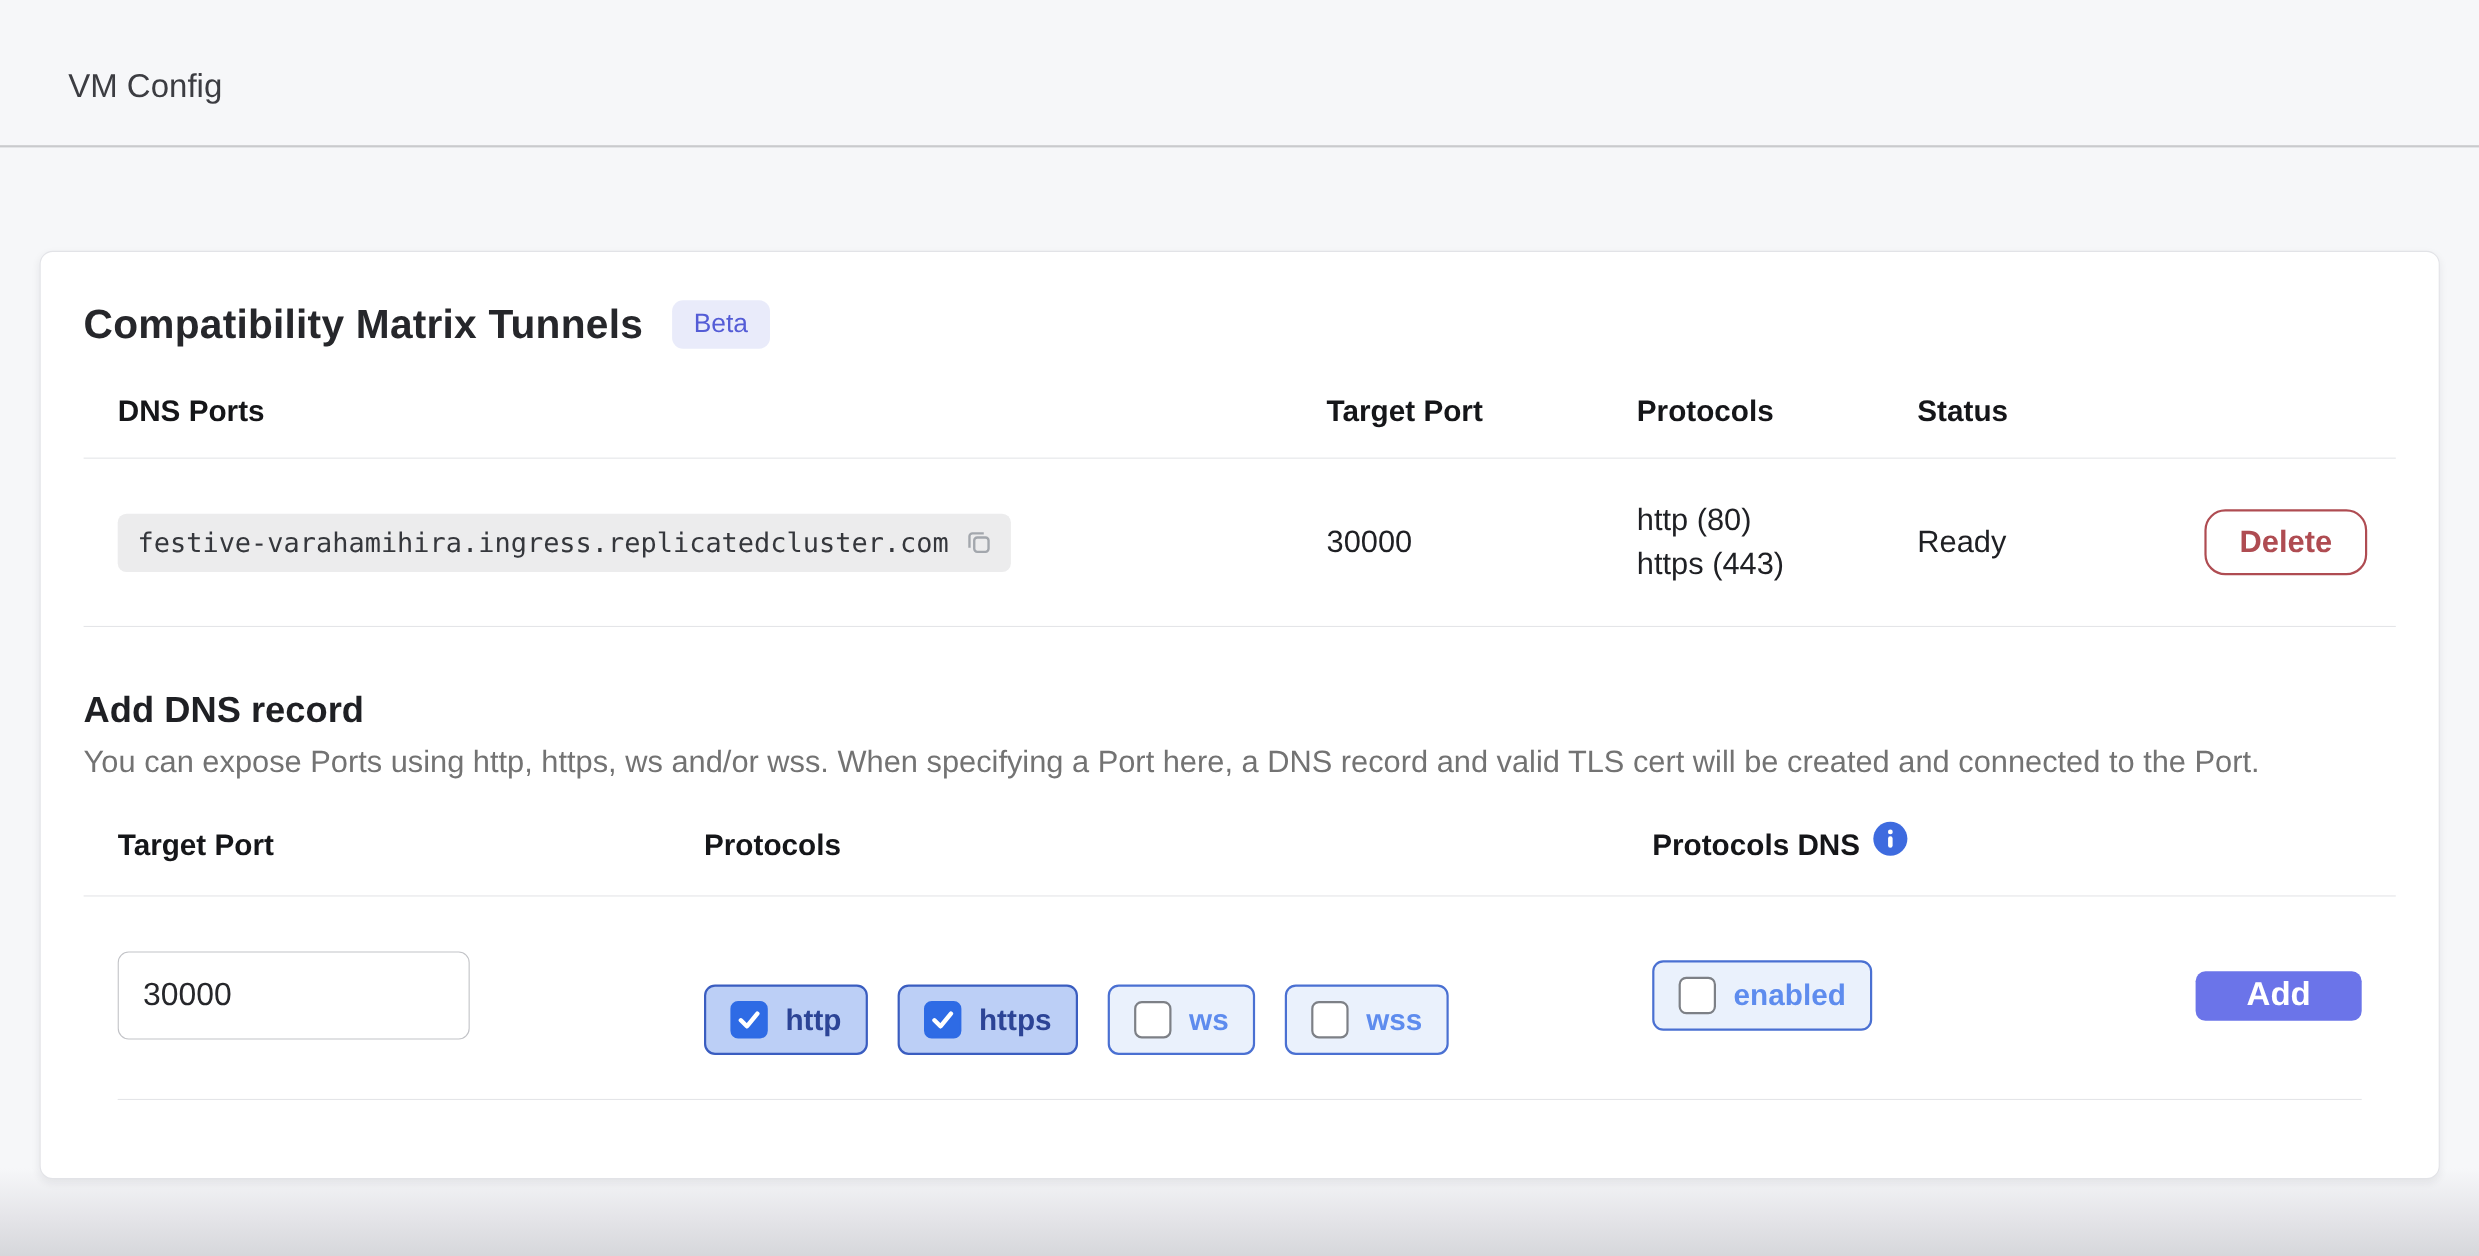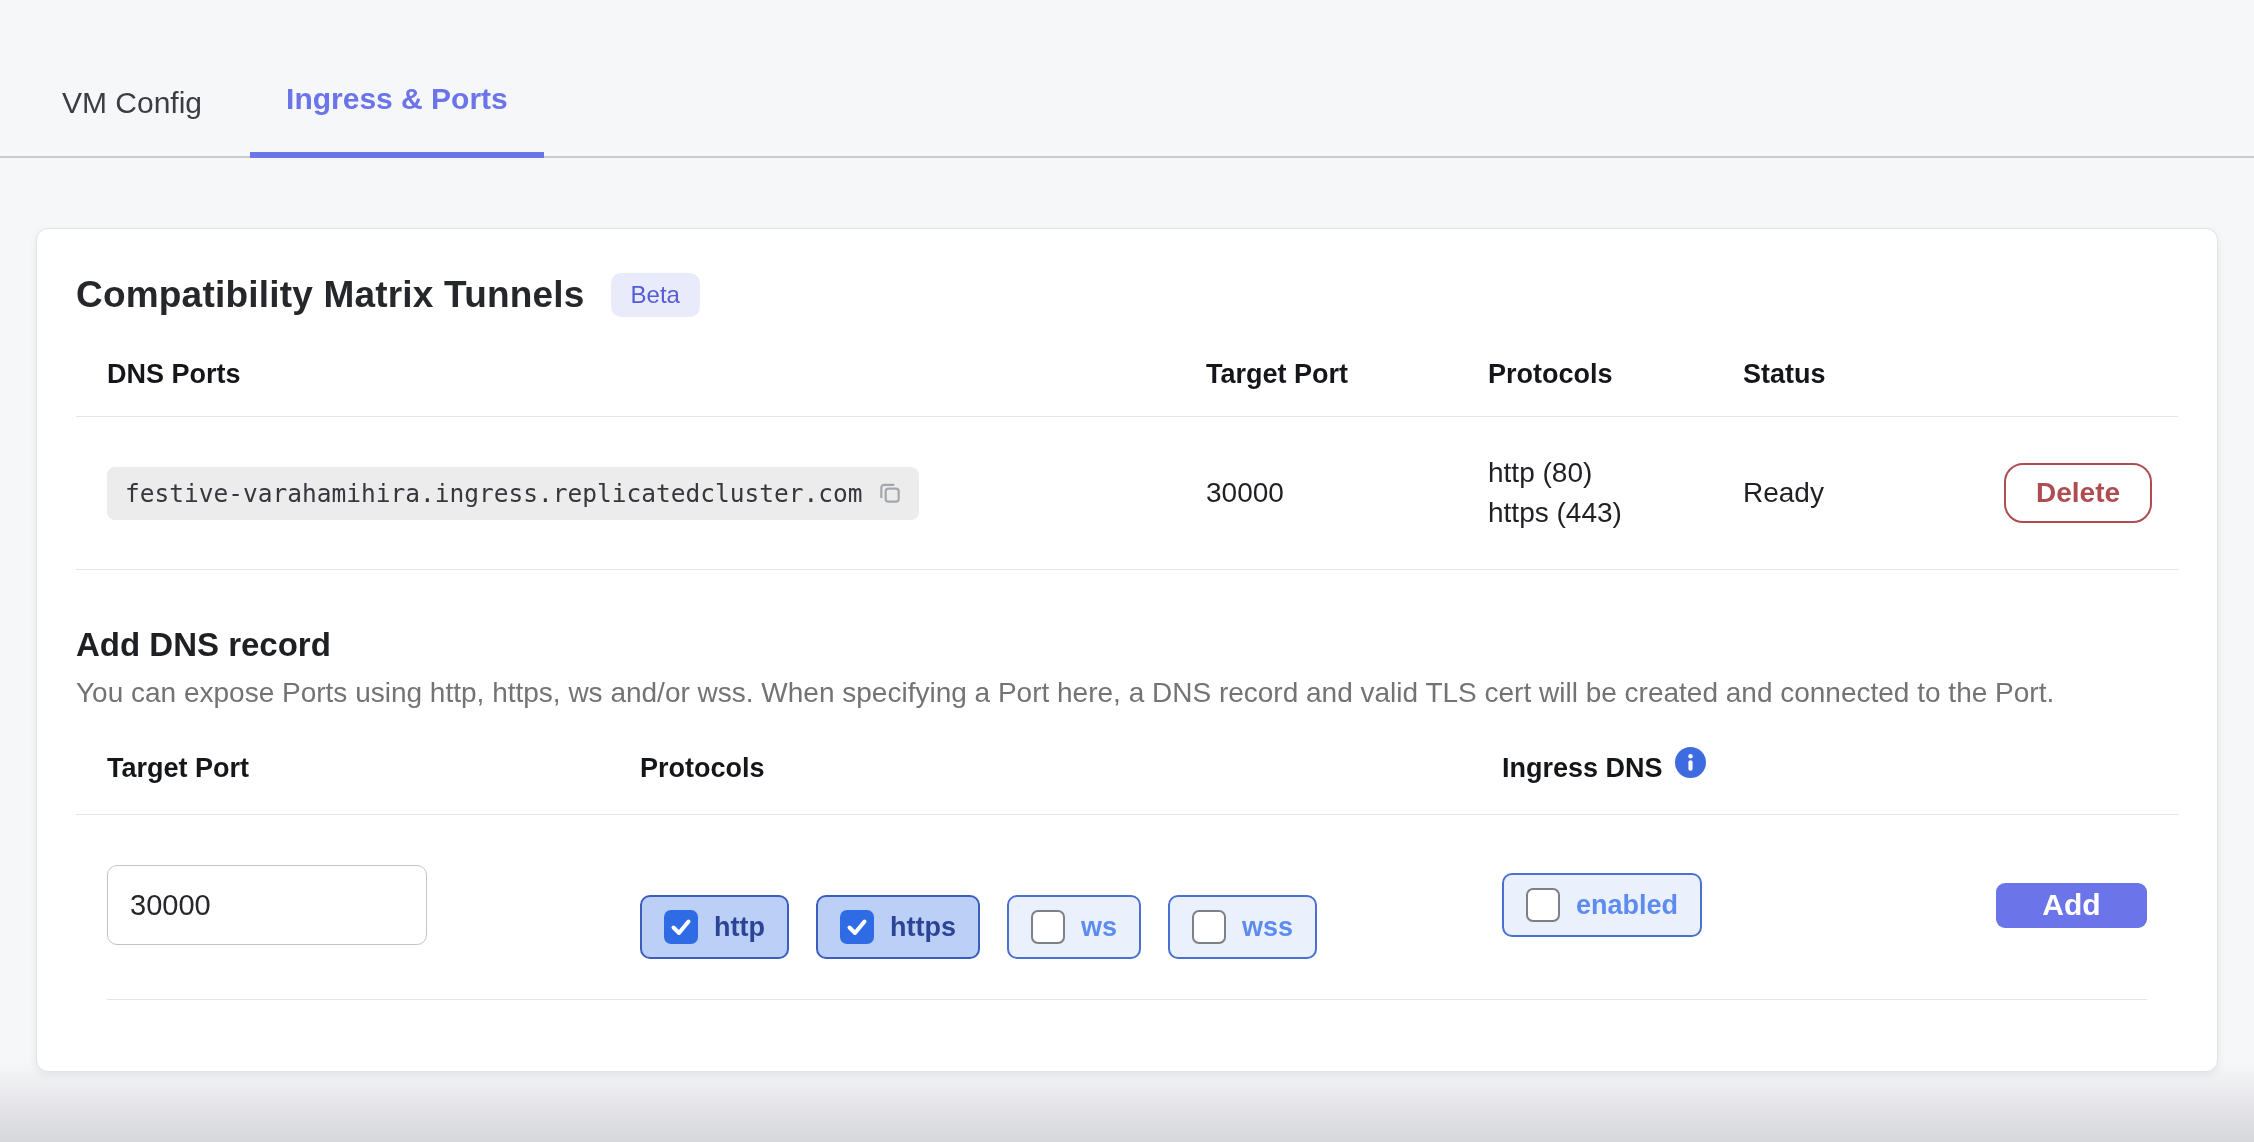--- a/index.html
+++ b/index.html
@@ -27,21 +27,20 @@
     position:relative;
   }
 
   
   .tabs-bar{
     padding-top:62px;
     border-bottom:2px solid #c9cacd;
     display:flex;
     align-items:flex-end;
     padding-left:62px;
-    margin-top:20px;
   }
   .tab{
     font-size:30px;
     padding-bottom:36px;
     color:#3c3d42;
     cursor:pointer;
     white-space:nowrap;
   }
   .tab.active{
     color:var(--accent);
@@ -263,21 +262,20 @@
     border-top:1px solid var(--divider);
     margin:0 31px;
     height:36px;
   }
 </style>
 </head>
 <body>
 
 <div class="tabs-bar">
   <div class="tab">VM Config</div>
-  <div class="tab active">Ingress &amp; Ports</div>
 </div>
 
 <div class="card">
 
   <div class="card-title-row">
     <div class="card-title">Compatibility Matrix Tunnels</div>
     <div class="beta-badge">Beta</div>
   </div>
 
   <div class="tbl">
@@ -313,21 +311,21 @@
     </div>
   </div>
 
   <div class="add-heading">Add DNS record</div>
   <div class="add-desc">You can expose Ports using http, https, ws and/or wss. When specifying a Port here, a DNS record and valid TLS cert will be created and connected to the Port.</div>
 
   <div class="form-grid form-head">
     <div class="form-label">Target Port</div>
     <div class="form-label">Protocols</div>
     <div class="form-label">
-      <span>Ingress DNS</span>
+      <span>Protocols DNS</span>
       <span class="info-icon">
         <svg width="31" height="31" viewBox="0 0 24 24">
           <circle cx="12" cy="7.2" r="1.7" fill="#ffffff"></circle>
           <rect x="10.4" y="10.2" width="3.2" height="8.2" rx="1.6" fill="#ffffff"></rect>
         </svg>
       </span>
     </div>
     <div></div>
   </div>
 

